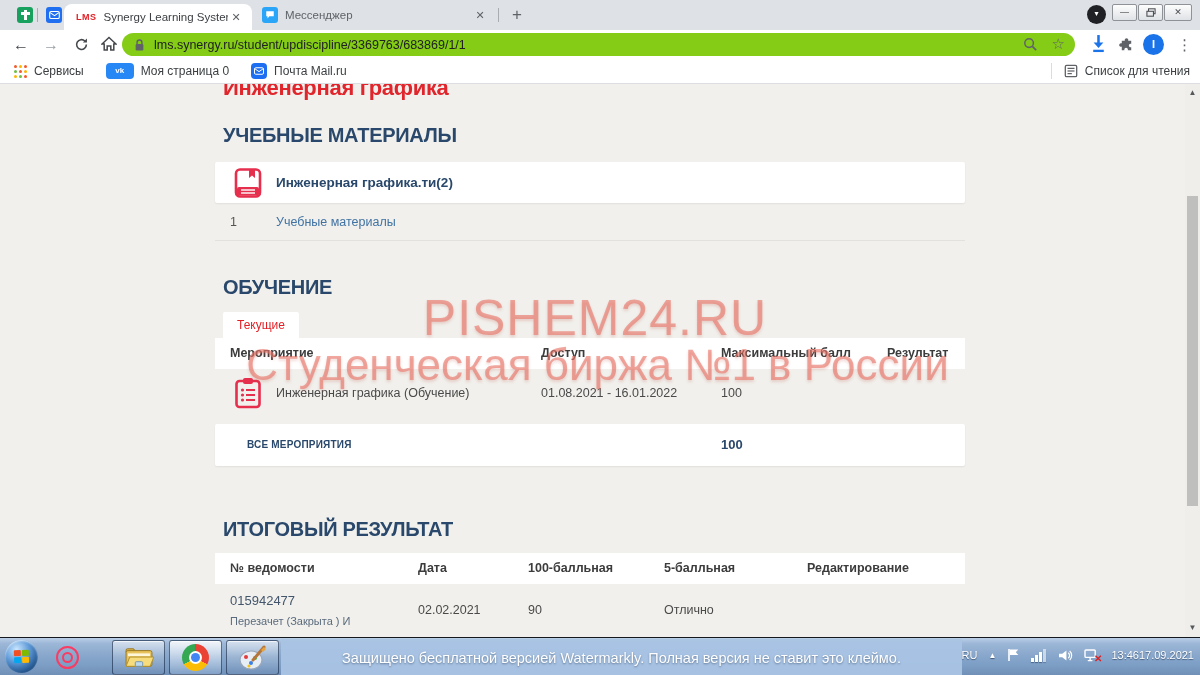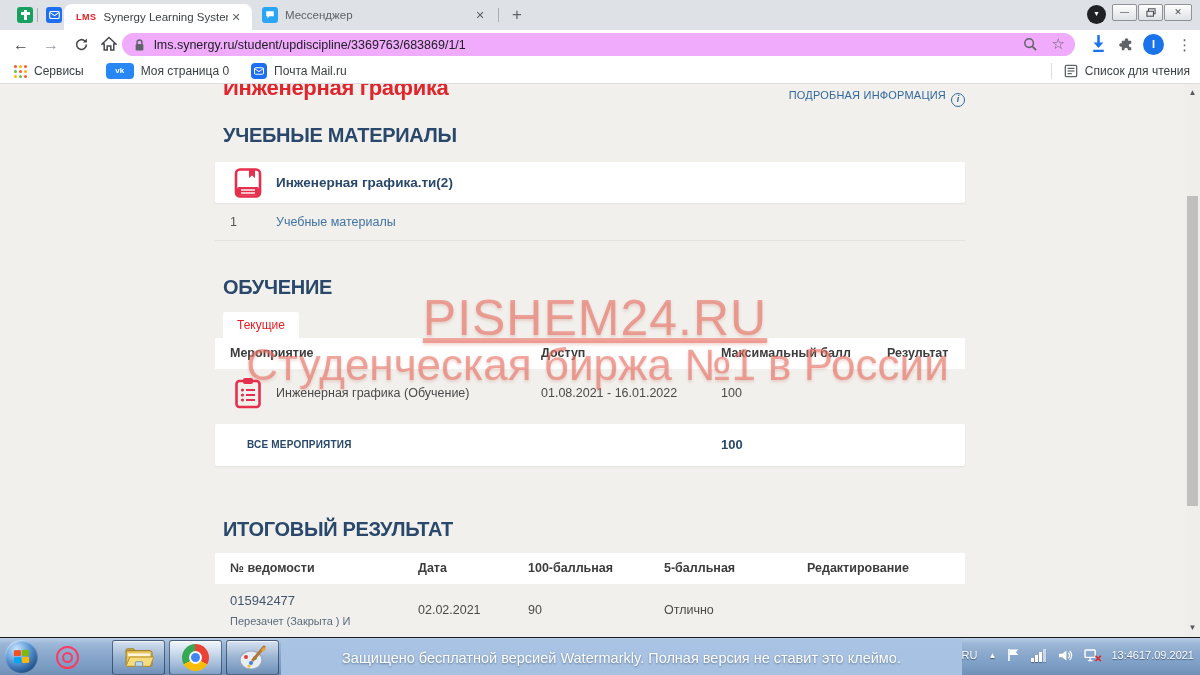--- a/index.html
+++ b/index.html
@@ -24,21 +24,21 @@
   .newtab-btn { position:absolute; left:505px; top:4px; width:24px; height:24px; text-align:center; line-height:22px; font-size:17px; color:#5f6368; cursor:pointer; }
   .media-btn { position:absolute; left:1087px; top:5px; width:19px; height:19px; border-radius:50%; background:#202124; color:#fff; font-size:8px; text-align:center; line-height:18px; }
   .winctl { position:absolute; top:4px; height:17px; border:1px solid #8f9398; border-radius:2px; background:linear-gradient(#fdfdfd,#dfe2e6); color:#4a4d52; font-size:9px; text-align:center; line-height:14px; }
   .win-min { left:1112px; width:25px; }
   .win-restore { left:1138px; width:25px; display:flex; align-items:center; justify-content:center; }
   .win-close { left:1164px; width:28px; }
 
   .toolbar { position:absolute; top:30px; left:0; width:1200px; height:29px; background:#fff; }
   .navbtn { position:absolute; top:2px; width:26px; height:25px; text-align:center; line-height:25px; font-size:16px; color:#45484c; }
   .navbtn.disabled { color:#9aa0a6; }
-  .omnibox { position:absolute; left:122px; top:3px; width:953px; height:23px; background:#f0abfc; border-radius:12px; display:flex; align-items:center; padding:0 10px 0 12px; }
+  .omnibox { position:absolute; left:122px; top:3px; width:953px; height:23px; background:#84cc16; border-radius:12px; display:flex; align-items:center; padding:0 10px 0 12px; }
   .url-text { font-size:12.5px; color:#202124; margin-left:9px; flex:1; }
   .omni-icon { margin-left:14px; }
   .ext-icon { position:absolute; top:4px; }
   .avatar { position:absolute; left:1143px; top:4px; width:21px; height:21px; border-radius:50%; background:#1a73e8; color:#fff; font-size:11px; font-weight:bold; text-align:center; line-height:21px; }
   .menu-dots { position:absolute; left:1177px; top:3px; font-size:15px; color:#5f6368; line-height:24px; }
 
   .bookmarks { position:absolute; top:59px; left:0; width:1200px; height:25px; background:#fff; border-bottom:1px solid #dcdee1; display:flex; align-items:center; }
   .bm-item { display:flex; align-items:center; margin-left:14px; cursor:pointer; }
   .bm-label { font-size:12px; color:#3c4043; margin-left:7px; white-space:nowrap; }
   .grid-icon { width:13px; height:13px; display:grid; grid-template-columns:repeat(3,3px); grid-template-rows:repeat(3,3px); gap:2px; }
@@ -72,21 +72,21 @@
   .t1-body .t-cell { line-height:50px; }
   .total-card { top:340px; height:42px; }
   .total-card .label { position:absolute; left:32px; line-height:42px; font-size:10px; font-weight:bold; color:#29486b; letter-spacing:0.2px; }
   .total-card .value { position:absolute; left:506px; line-height:42px; font-size:13px; font-weight:bold; color:#29486b; }
   .t2-head { top:469px; height:31px; }
   .t2-body { position:absolute; left:215px; top:500px; width:750px; height:53px; }
   .sheet-num { position:absolute; left:15px; top:9px; font-size:13px; color:#44566c; }
   .sheet-note { position:absolute; left:15px; top:31px; font-size:11px; color:#5a6b7d; }
   .t2-body .t-cell { line-height:53px; }
 
-  .wm1 { position:absolute; left:0; top:205px; width:1190px; text-align:center; font-size:50px; color:rgba(233,116,103,0.62); text-shadow:0 2px 3px rgba(190,80,70,0.22); letter-spacing:1px;text-decoration:underline; }
+  .wm1 { position:absolute; left:0; top:205px; width:1190px; text-align:center; font-size:50px; color:rgba(233,116,103,0.62); text-shadow:0 2px 3px rgba(190,80,70,0.22); letter-spacing:1px; }
   .wm2 { position:absolute; left:0; top:256px; width:1195px; text-align:center; font-size:44px; color:rgba(233,116,103,0.62); text-shadow:0 2px 3px rgba(190,80,70,0.22); white-space:nowrap; }
 
   .scrollbar { position:absolute; right:0; top:0; width:15px; height:553px; background:#efeeea; }
   .scroll-arrow { position:absolute; left:0; width:15px; height:14px; text-align:center; font-size:8px; color:#55585c; line-height:14px; cursor:pointer; }
   .scroll-thumb { position:absolute; left:2px; top:112px; width:11px; height:310px; background:#bfbfbe; cursor:pointer; }
 
   
   .taskbar { position:absolute; left:0; top:637px; width:1200px; height:38px;
     background:linear-gradient(180deg,#bccfe7 0%,#9cb7d7 15%,#8aa8cc 45%,#7e9fc6 70%,#7090b8 100%);
     border-top:1px solid #15181d; }
@@ -238,23 +238,20 @@
             <line x1="4" y1="11" x2="9" y2="11" stroke="#5f6368" stroke-width="1.4"></line>
           </svg>
         <span class="bm-label">Список для чтения</span>
       </span>
     </div>
   </div>
 
   <div class="content">
 
     <div class="page-title">Инженерная графика</div>
-    <div class="details-link">
-      <span>ПОДРОБНАЯ ИНФОРМАЦИЯ</span><span class="info-badge">i</span>
-    </div>
 
     <div class="section-heading" style="top:40px;">УЧЕБНЫЕ МАТЕРИАЛЫ</div>
 
     <div class="card mat-card">
       <svg class="book-icon" width="28" height="30" viewBox="0 0 28 30">
         <rect x="2" y="1.5" width="24" height="27" rx="4" fill="none" stroke="#E62E4D" stroke-width="2.6"></rect>
         <path d="M15 2 h6 v8 l-3 -2.6 l-3 2.6 z" fill="#E62E4D"></path>
         <rect x="3" y="19" width="22" height="8.5" rx="2" fill="#E62E4D"></rect>
         <line x1="7" y1="22" x2="21" y2="22" stroke="#fff" stroke-width="1.4"></line>
         <line x1="7" y1="25" x2="21" y2="25" stroke="#fff" stroke-width="1.4"></line>

